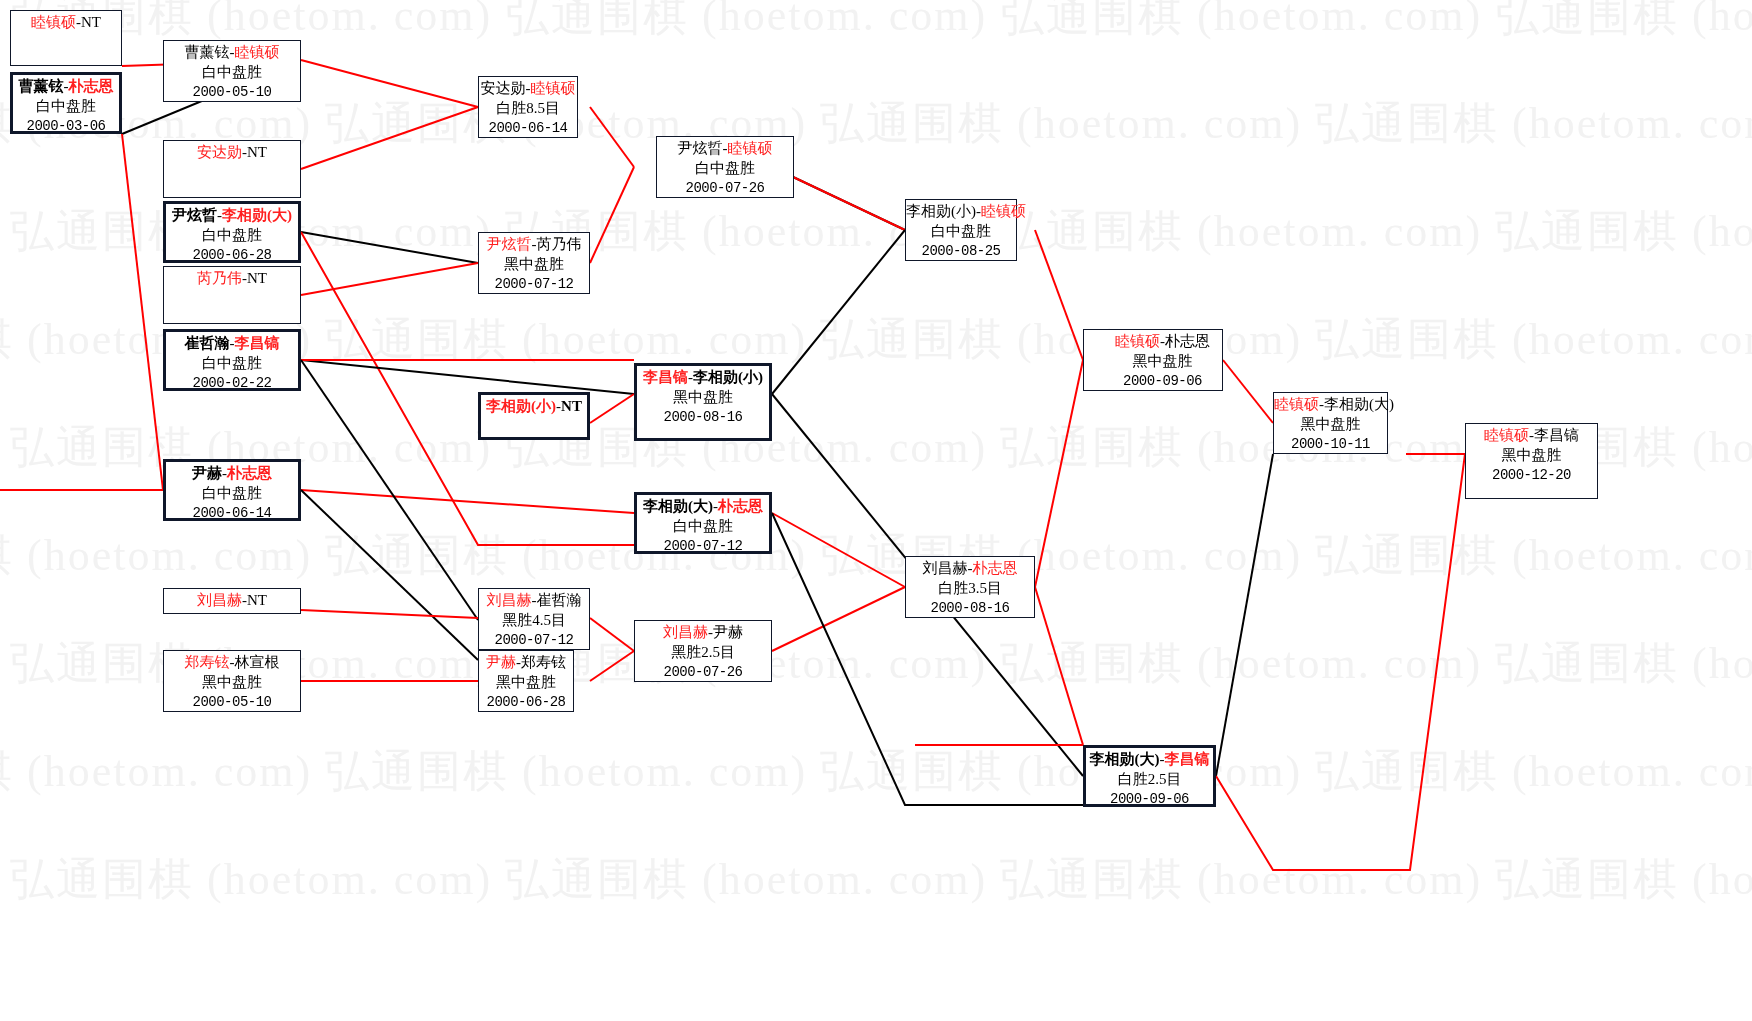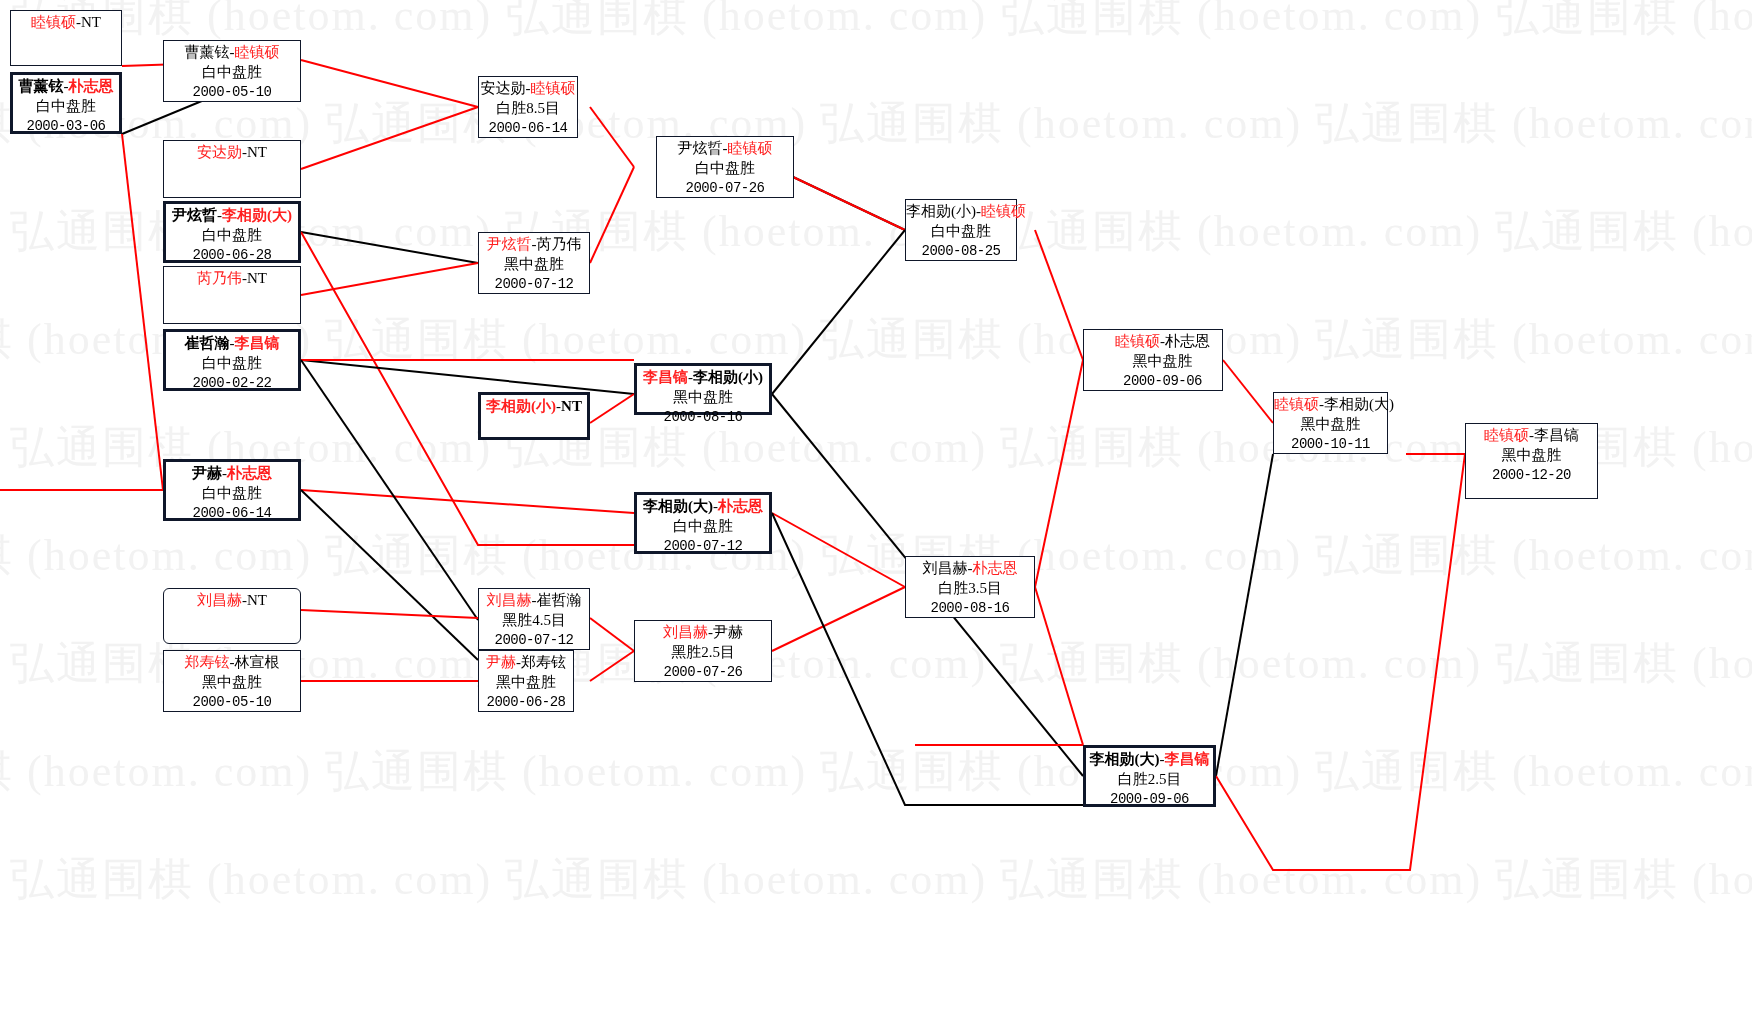--- a/index.html
+++ b/index.html
@@ -102,21 +102,21 @@
       <div class="box bold" style="left: 163px; top: 329px; width: 138px; height: 62px;">
         <span class="ln"><span class="dk">崔哲瀚</span><span>-</span><span class="red">李昌镐</span></span>
         <span class="ln">白中盘胜</span>
         <span class="ln dt">2000-02-22</span>
       </div>
       <div class="box bold" style="left: 163px; top: 459px; width: 138px; height: 62px;">
         <span class="ln"><span class="dk">尹赫</span><span>-</span><span class="red">朴志恩</span></span>
         <span class="ln">白中盘胜</span>
         <span class="ln dt">2000-06-14</span>
       </div>
-      <div class="box thin" style="left: 163px; top: 588px; width: 138px; height: 56px; border-radius: 6px;">
+      <div class="box thin" style="left: 163px; top: 588px; width: 138px; height: 26px;">
         <span class="ln"><span class="red">刘昌赫</span><span>-</span><span class="dk">NT</span></span>
       </div>
       <div class="box thin" style="left: 163px; top: 650px; width: 138px; height: 62px;">
         <span class="ln"><span class="red">郑寿铉</span><span>-</span><span class="dk">林宣根</span></span>
         <span class="ln">黑中盘胜</span>
         <span class="ln dt">2000-05-10</span>
       </div>
       <div class="box thin" style="left: 478px; top: 76px; width: 100px; height: 62px;">
         <span class="ln"><span class="dk">安达勋</span><span>-</span><span class="red">睦镇硕</span></span>
         <span class="ln">白胜8.5目</span>
@@ -138,21 +138,21 @@
       <div class="box thin" style="left: 478px; top: 650px; width: 96px; height: 62px;">
         <span class="ln"><span class="red">尹赫</span><span>-</span><span class="dk">郑寿铉</span></span>
         <span class="ln">黑中盘胜</span>
         <span class="ln dt">2000-06-28</span>
       </div>
       <div class="box thin" style="left: 656px; top: 136px; width: 138px; height: 62px;">
         <span class="ln"><span class="dk">尹炫晢</span><span>-</span><span class="red">睦镇硕</span></span>
         <span class="ln">白中盘胜</span>
         <span class="ln dt">2000-07-26</span>
       </div>
-      <div class="box bold" style="left: 634px; top: 363px; width: 138px; height: 52px;">
+      <div class="box bold" style="left: 634px; top: 363px; width: 138px; height: 78px;">
         <span class="ln"><span class="red">李昌镐</span><span>-</span><span class="dk">李相勋(小)</span></span>
         <span class="ln">黑中盘胜</span>
         <span class="ln dt">2000-08-16</span>
       </div>
       <div class="box bold" style="left: 634px; top: 492px; width: 138px; height: 62px;">
         <span class="ln"><span class="dk">李相勋(大)</span><span>-</span><span class="red">朴志恩</span></span>
         <span class="ln">白中盘胜</span>
         <span class="ln dt">2000-07-12</span>
       </div>
       <div class="box thin" style="left: 634px; top: 620px; width: 138px; height: 62px;">

